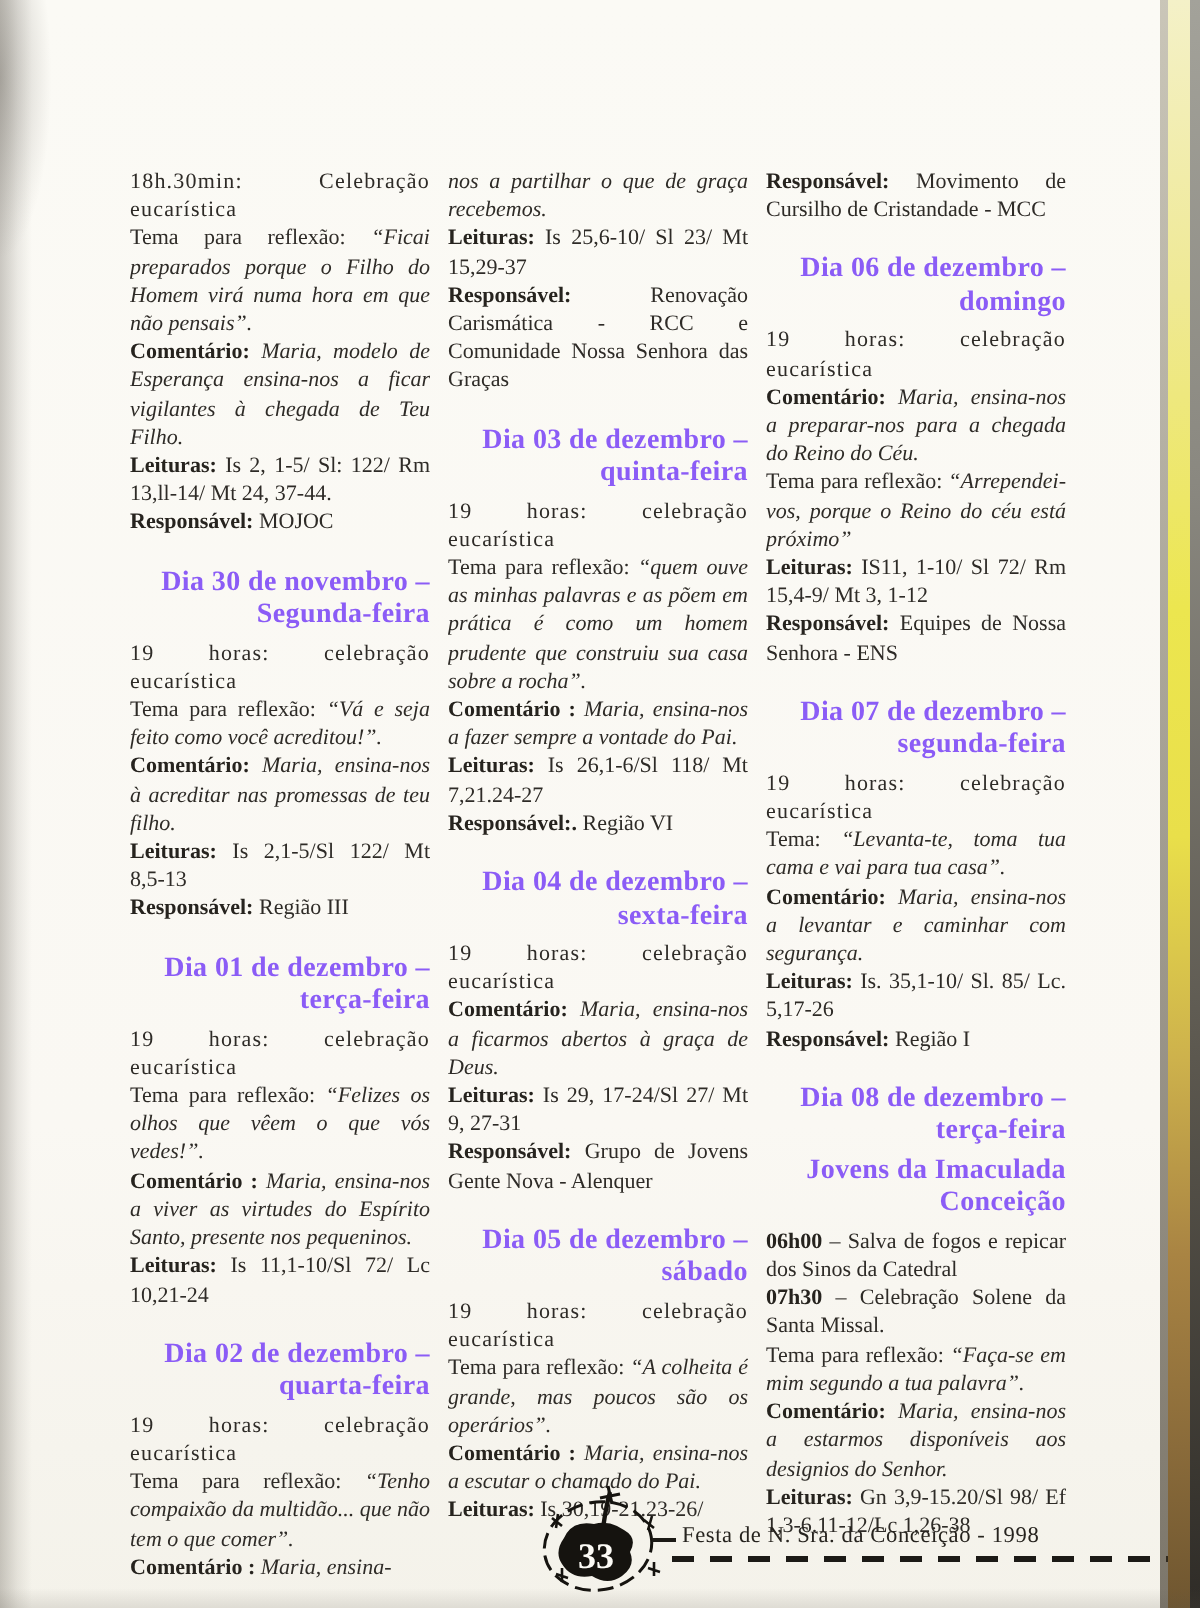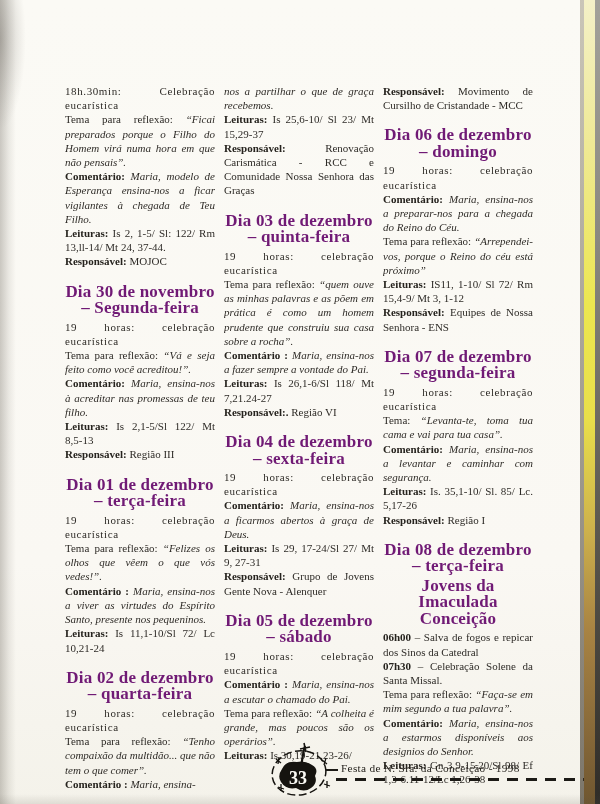--- a/index.html
+++ b/index.html
@@ -47,22 +47,22 @@
     position:absolute;left:65px;top:44px;width:468px;height:716px;
     display:flex;gap:9px;overflow:hidden;margin-top:40px;
   }
   .col{width:150px;overflow:hidden;}
   .entry{margin:0 0 15px 0;}
   .para{
     margin:0;text-align:justify;
     font-size:11px;line-height:14.2px;color:#2e2b27;
   }
   .para.heading{
-    text-align:center;font-weight:bold;color:#701a75;
-    font-size:17px;line-height:16.5px;letter-spacing:0.2px;
+    text-align:right;font-weight:bold;color:#8b5cf6;
+    font-size:14px;line-height:16.5px;letter-spacing:0.2px;
     margin:13px 0 3px 0;
   }
   .entry:first-child .para.heading{margin-top:0;}
   .para.time{letter-spacing:0.6px;word-spacing:3px;}
   .run-b{font-weight:bold;color:#26231e;}
   .run-i{font-style:italic;}
 
   
   .footer{position:absolute;left:0;top:738px;width:600px;height:66px;}
   .stamp{position:absolute;left:266px;top:4px;}
@@ -132,22 +132,22 @@
       <div class="entry">
         <p class="para heading"><span class="run-h">Dia 04 de dezembro – sexta-feira</span></p>
         <p class="para time"><span class="run-n">19 horas: celebração eucarística</span></p>
         <p class="para"><span class="run-b">Comentário: </span><span class="run-i">Maria, ensina-nos a ficarmos abertos à graça de Deus.</span></p>
         <p class="para"><span class="run-b">Leituras: </span><span class="run-n">Is 29, 17-24/Sl 27/ Mt 9, 27-31</span></p>
         <p class="para"><span class="run-b">Responsável: </span><span class="run-n">Grupo de Jovens Gente Nova - Alenquer</span></p>
       </div>
       <div class="entry">
         <p class="para heading"><span class="run-h">Dia 05 de dezembro – sábado</span></p>
         <p class="para time"><span class="run-n">19 horas: celebração eucarística</span></p>
+        <p class="para"><span class="run-n">Tema para reflexão: </span><span class="run-i">“A colheita é grande, mas poucos são os operários”.</span></p>
         <p class="para"><span class="run-b">Comentário : </span><span class="run-i">Maria, ensina-nos a escutar o chamado do Pai.</span></p>
-        <p class="para"><span class="run-n">Tema para reflexão: </span><span class="run-i">“A colheita é grande, mas poucos são os operários”.</span></p>
         <p class="para"><span class="run-b">Leituras: </span><span class="run-n">Is 30,19-21.23-26/</span></p>
       </div>
     </div>
   <div class="col">
       <div class="entry">
         <p class="para"><span class="run-b">Responsável: </span><span class="run-n">Movimento de Cursilho de Cristandade - MCC</span></p>
       </div>
       <div class="entry">
         <p class="para heading"><span class="run-h">Dia 06 de dezembro – domingo</span></p>
         <p class="para time"><span class="run-n">19 horas: celebração eucarística</span></p>

